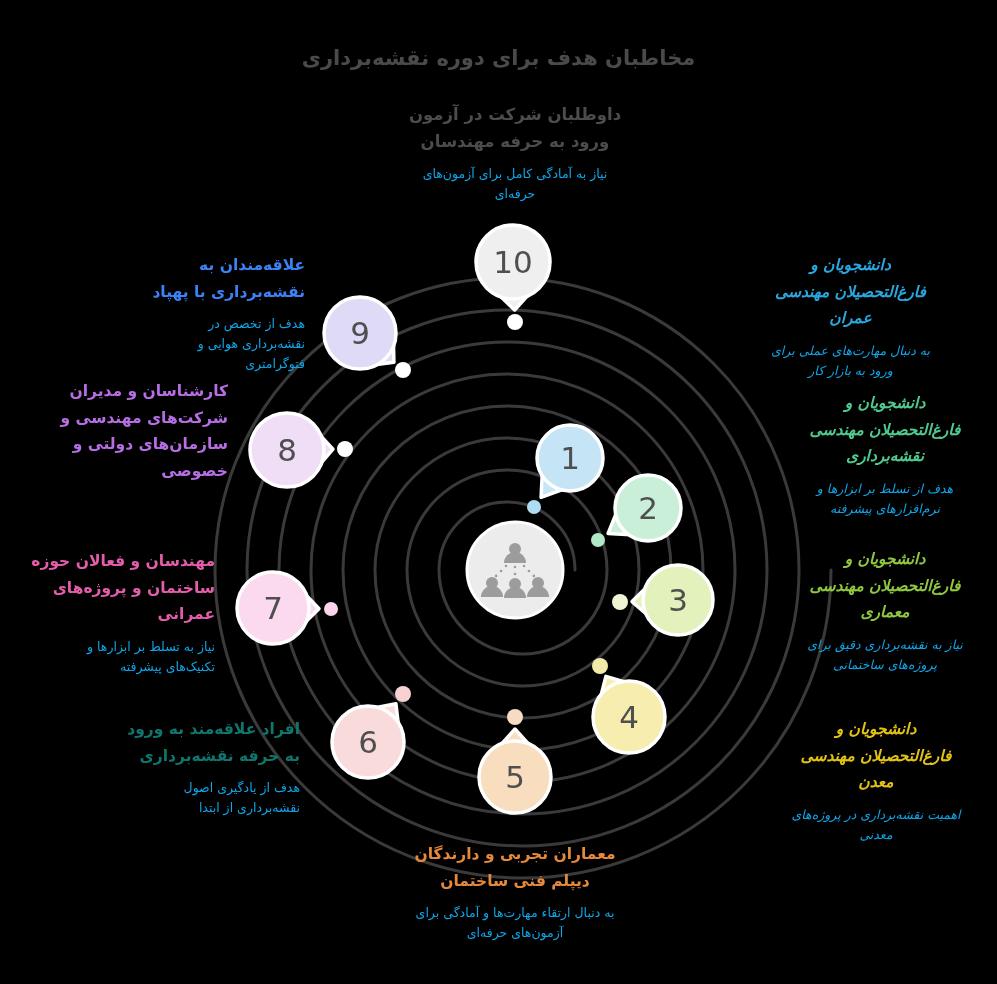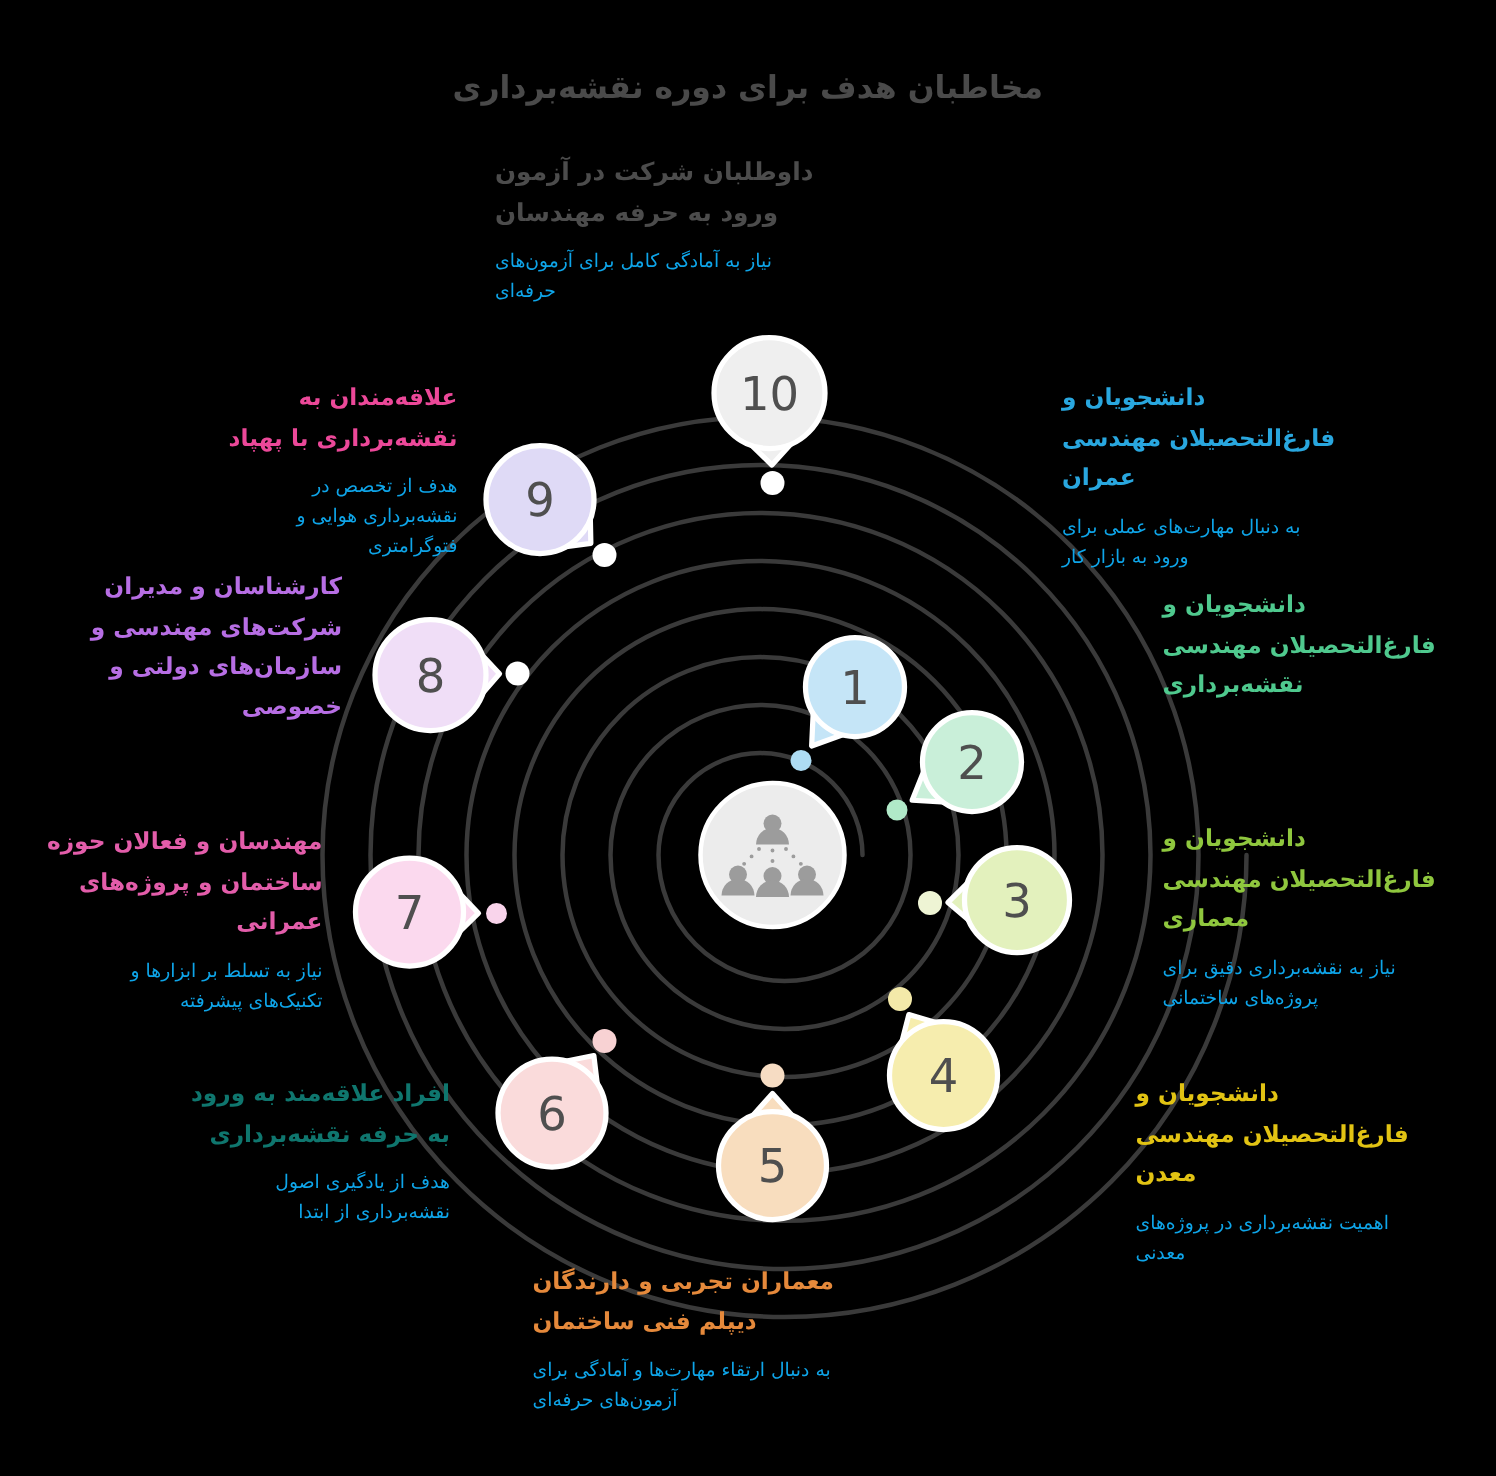--- a/index.html
+++ b/index.html
@@ -5,23 +5,23 @@
   html,body{margin:0;padding:0;background:#000;}
   .stage{position:relative;width:997px;height:959px;background:#000;overflow:hidden;
          font-family:"DejaVu Sans",sans-serif;}
   .title{position:absolute;left:0;right:0;top:46px;text-align:center;
          font-size:21px;font-weight:bold;color:#4a4a4a;direction:rtl;}
   svg.diagram{position:absolute;left:0;top:0;}
   .tblock{position:absolute;direction:rtl;}
   .theading{font-size:15.5px;font-weight:bold;line-height:1.72;}
   .theading.big{font-size:16.5px;line-height:1.62;}
   .tdesc{margin-top:9px;font-size:12.5px;line-height:1.6;color:#0ea5e9;}
-  .al-left{text-align:left;}
+  .al-left{text-align:center;font-style:italic;}
   .al-right{text-align:right;}
-  .al-center{text-align:left;}
+  .al-center{text-align:center;}
   text.num{font-size:31px;fill:#4f4f4f;text-anchor:middle;
            font-family:"DejaVu Sans",sans-serif;}
 </style>
 </head>
 <body>
 
 <div class="stage">
 
   <div class="title">مخاطبان هدف برای دوره نقشه‌برداری</div>
 
@@ -138,20 +138,24 @@
       <span>ورود به بازار کار</span>
     </div>
   </div>
 
   <div class="tblock al-left" style="left:775px;top:390px;width:220px">
     <div class="theading" style="color: rgb(79, 201, 142);">
       <span>دانشجویان و</span><br>
       <span>فارغ‌التحصیلان مهندسی</span><br>
       <span>نقشه‌برداری</span>
     </div>
+    <div class="tdesc">
+      <span>هدف از تسلط بر ابزارها و</span><br>
+      <span>نرم‌افزارهای پیشرفته</span>
+    </div>
   </div>
 
   <div class="tblock al-left" style="left:775px;top:546px;width:220px">
     <div class="theading" style="color: rgb(143, 199, 62);">
       <span>دانشجویان و</span><br>
       <span>فارغ‌التحصیلان مهندسی</span><br>
       <span>معماری</span>
     </div>
     <div class="tdesc">
       <span>نیاز به نقشه‌برداری دقیق برای</span><br>
@@ -208,21 +212,21 @@
   <div class="tblock al-right" style="left:10px;top:378px;width:218px">
     <div class="theading" style="color: rgb(183, 110, 228);">
       <span>کارشناسان و مدیران</span><br>
       <span>شرکت‌های مهندسی و</span><br>
       <span>سازمان‌های دولتی و</span><br>
       <span>خصوصی</span>
     </div>
   </div>
 
   <div class="tblock al-right" style="left:60px;top:252px;width:245px">
-    <div class="theading" style="color: #ec4899;">
+    <div class="theading" style="color: #3b82f6;">
       <span>علاقه‌مندان به</span><br>
       <span>نقشه‌برداری با پهپاد</span>
     </div>
     <div class="tdesc">
       <span>هدف از تخصص در</span><br>
       <span>نقشه‌برداری هوایی و</span><br>
       <span>فتوگرامتری</span>
     </div>
   </div>
 

